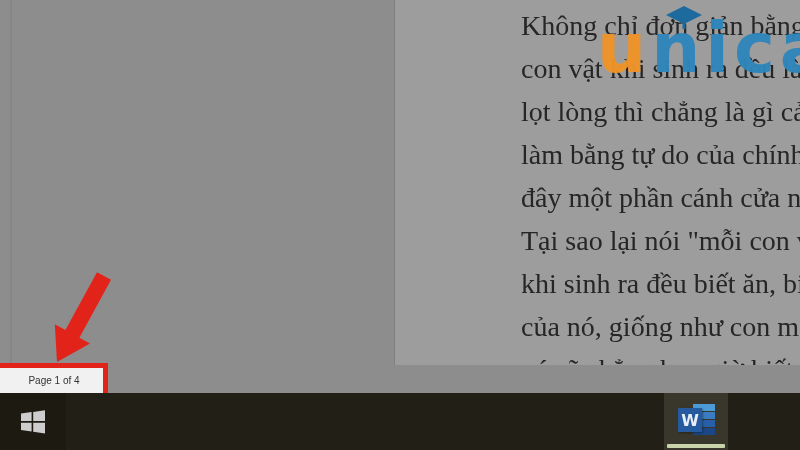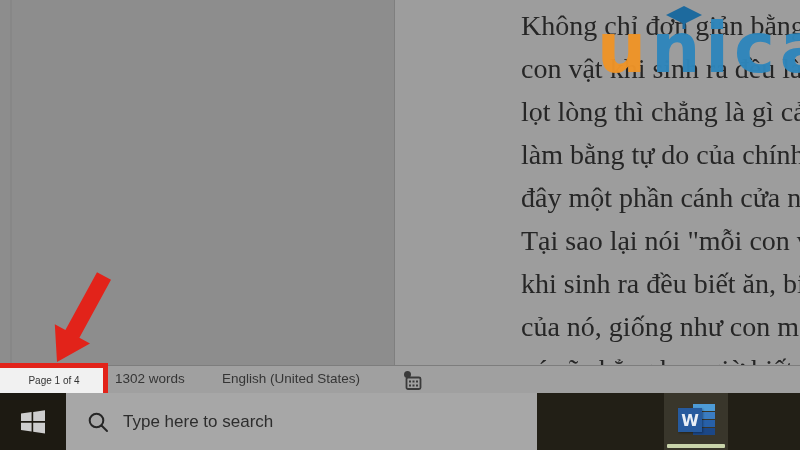--- a/index.html
+++ b/index.html
@@ -82,36 +82,20 @@
         <div>nó sẽ chẳng bao giờ biết hết</div>
       </div>
 
     <div class="unica"><span class="u">u</span><span class="nica">nica</span></div>
     <svg class="cap" width="40" height="28" viewBox="0 0 40 28">
       <polygon points="20,2 38,11 20,20 2,11" fill="#1d6a9e"></polygon>
       <rect x="18.5" y="18" width="3" height="7" fill="#1d6a9e"></rect>
     </svg>
   </div>
 
-  <div class="status-bar">
-    <span class="sb-item sb-words">1302 words</span>
-    <span class="sb-item sb-lang">English (United States)</span>
-    <svg class="sb-icon" width="22" height="21" viewBox="0 0 22 21">
-      <circle cx="5.5" cy="4.5" r="3.5" fill="#3a3a3a"></circle>
-      <rect x="4.5" y="7.5" width="14" height="11.5" rx="1.5" fill="none" stroke="#3a3a3a" stroke-width="1.8"></rect>
-      <g fill="#3a3a3a">
-        <rect x="7" y="10.5" width="2" height="2"></rect>
-          <rect x="10.5" y="10.5" width="2" height="2"></rect>
-          <rect x="14" y="10.5" width="2" height="2"></rect>
-        <rect x="7" y="14.5" width="2" height="2"></rect>
-          <rect x="10.5" y="14.5" width="2" height="2"></rect>
-          <rect x="14" y="14.5" width="2" height="2"></rect>
-      </g>
-    </svg>
-  </div>
 
   <div class="highlight-box">
     <span>Page 1 of 4</span>
   </div>
 
   <svg class="red-arrow" width="82" height="102" viewBox="0 0 82 102">
     <polygon points="59,6.2 27.4,64.1 16.8,58.3 19,96 52,77.5 41.4,71.7 73,13.8" fill="#e2231a"></polygon>
   </svg>
 
   <div class="taskbar">
@@ -120,27 +104,20 @@
       <svg width="28" height="28" viewBox="0 0 28 28">
         <g fill="#cdcdcd">
           <polygon points="2,5.6 12.6,4.1 12.6,13 2,13"></polygon>
           <polygon points="14.2,3.9 26,2.2 26,13 14.2,13"></polygon>
           <polygon points="2,14.7 12.6,14.7 12.6,23.6 2,22.1"></polygon>
           <polygon points="14.2,14.7 26,14.7 26,25.5 14.2,23.8"></polygon>
         </g>
       </svg>
     </div>
 
-    <div class="search-box">
-      <svg width="22" height="22" viewBox="0 0 22 22">
-        <circle cx="9.5" cy="9.5" r="6.8" fill="none" stroke="#262626" stroke-width="2"></circle>
-        <line x1="14.5" y1="14.5" x2="20" y2="20" stroke="#262626" stroke-width="2" stroke-linecap="round"></line>
-      </svg>
-      <span>Type here to search</span>
-    </div>
 
     <div class="word-btn">
       <div class="word-icon">
         <div class="w-stripe" style="top:0;background:#4d9bd6;"></div>
         <div class="w-stripe" style="top:8px;background:#3a7cc2;"></div>
         <div class="w-stripe" style="top:16px;background:#2760a8;"></div>
         <div class="w-stripe" style="top:24px;background:#1b4787;"></div>
         <div class="w-sq">W</div>
       </div>
       <div class="word-underline"></div>

